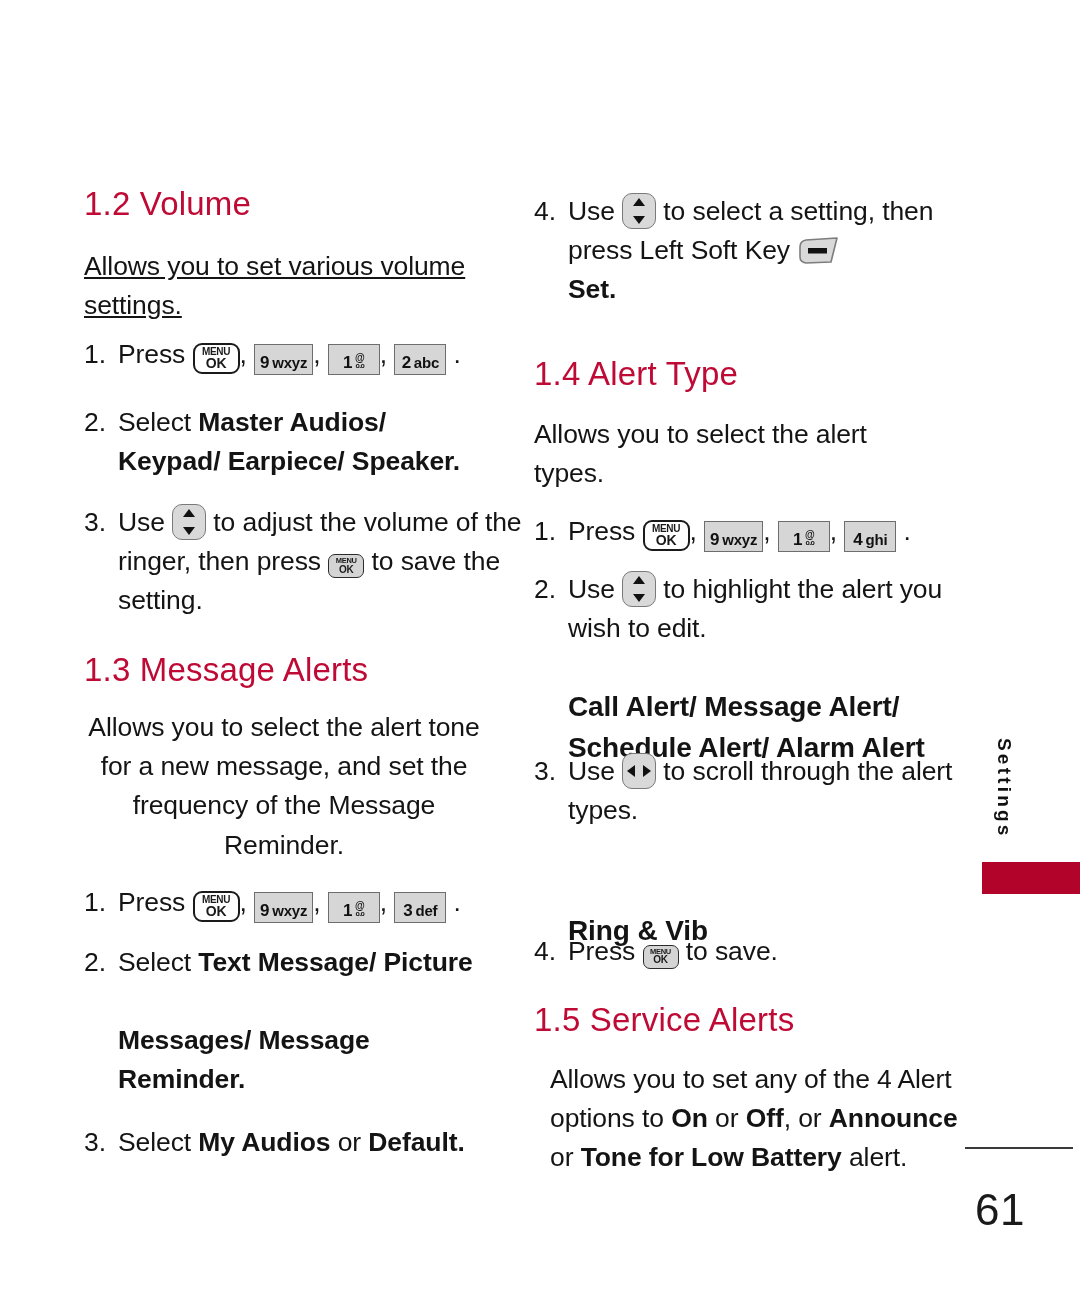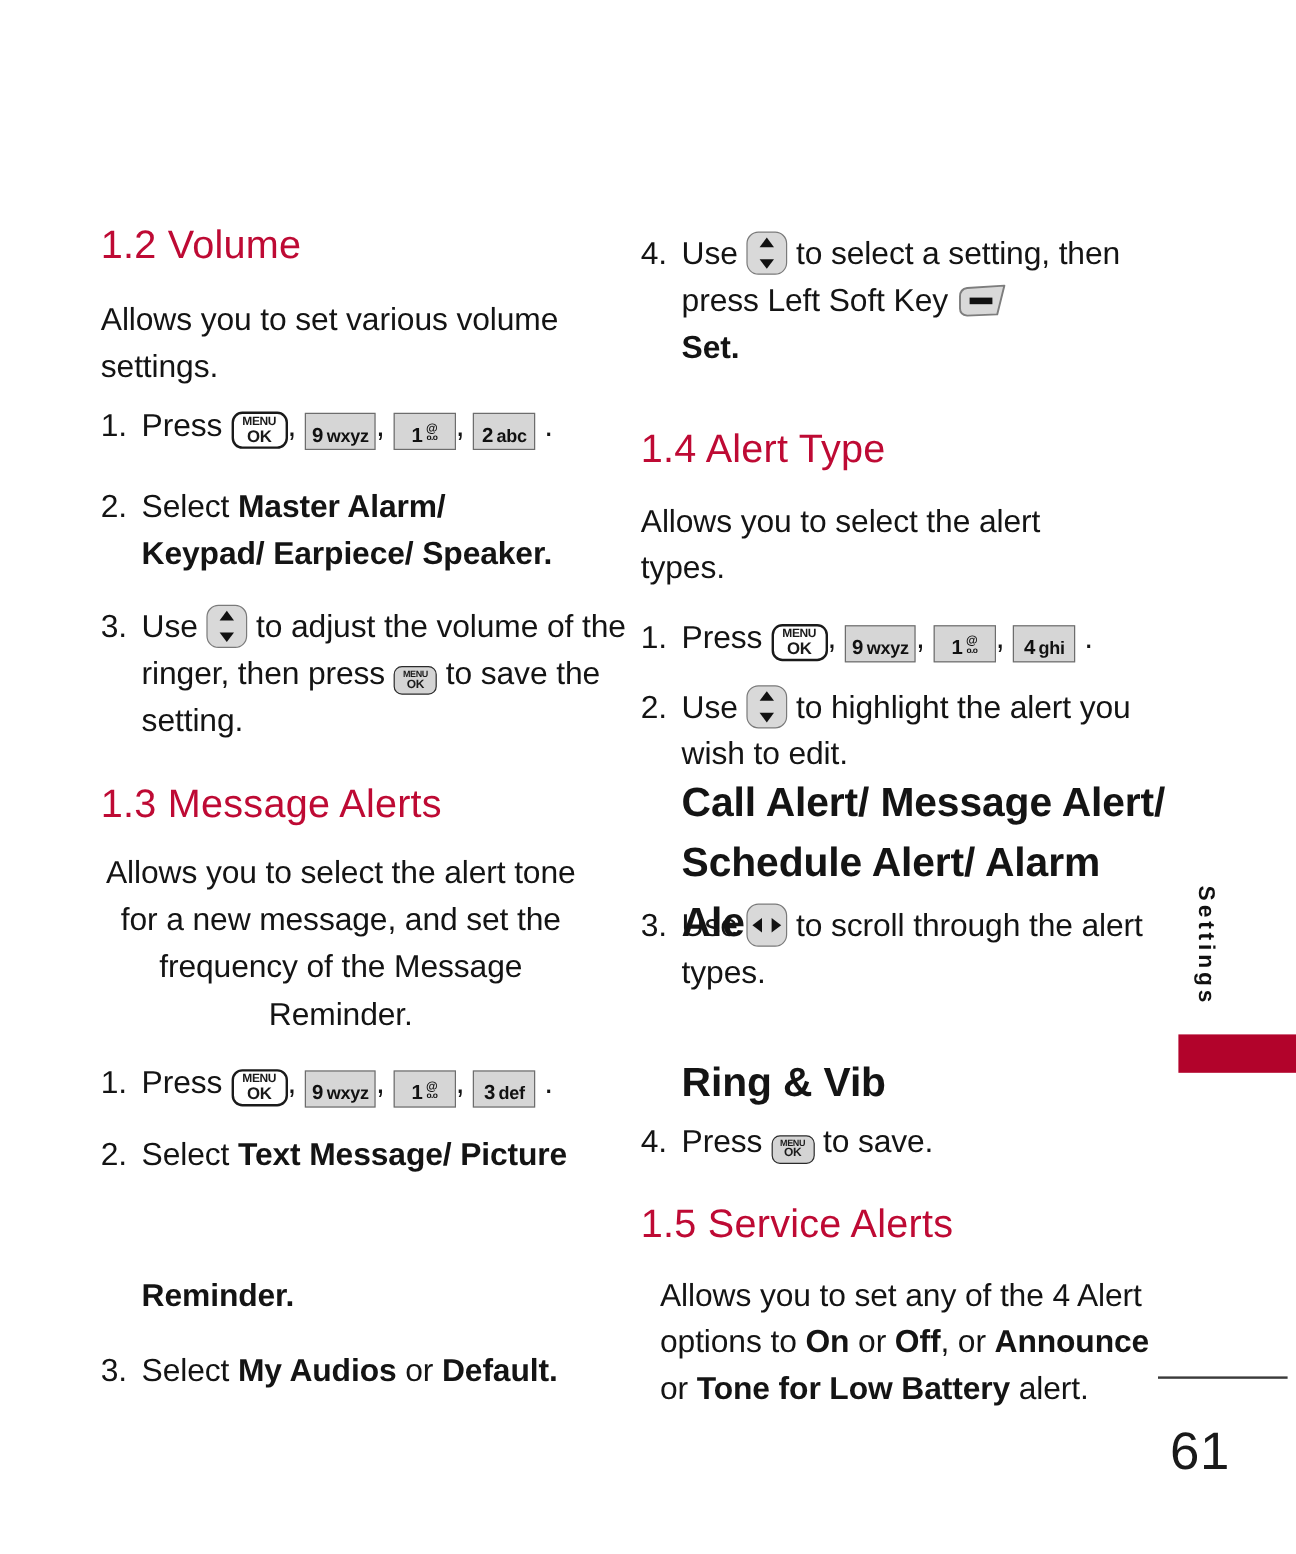--- a/index.html
+++ b/index.html
@@ -58,25 +58,26 @@
   }
   .step .num {
     position: absolute;
     left: 0;
     top: 0;
   }
   .step b, .bold {
     font-weight: bold;
   }
   .sub-bold {
-    font-size: 34px;
+    font-size: 28px;
     line-height: 1.47;
     font-weight: bold;
     letter-spacing: -0.1px;
     padding-left: 34px;
+    margin-top: 41px;
   }
 
   
   .key {
     display: inline-block;
     vertical-align: -5px;
     box-sizing: border-box;
   }
 
   
@@ -258,21 +259,21 @@
 </style>
 </head>
 <body>
 
 <div class="page">
 
   <div class="col col-left">
 
     <h2 class="h-sec" style="position:absolute; top:186px; left:0;">1.2 Volume</h2>
 
-    <p class="para" style="position:absolute; top:247px; left:0; width:400px;">Allows you to set various volume settings.</p>
+    <p class="para" style="position:absolute; top:247px; left:0; width:400px;text-decoration:underline;">Allows you to set various volume settings.</p>
 
     <div class="step" style="position:absolute; top:335px; left:0; width:410px;">
       <span class="num">1.</span>
       <span>Press</span>
       <span class="key key-menuok">
         <span class="l1">MENU</span>
         <span class="l2">OK</span>
       </span><span>,</span>
       <span class="key key-num">
         <span class="dig">9</span><span class="sub">wxyz</span>
@@ -281,21 +282,21 @@
         <span class="dig">1</span><span class="stack"><span class="t">@</span><span class="b">o.o</span></span>
       </span><span>,</span>
       <span class="key key-num">
         <span class="dig">2</span><span class="sub">abc</span>
       </span>
       <span>.</span>
     </div>
 
     <div class="step" style="position:absolute; top:403px; left:0; width:410px;">
       <span class="num">2.</span>
-      <span>Select </span><b>Master Alarm/</b><br>
+      <span>Select </span><b>Master Audios/</b><br>
       <b>Keypad/ Earpiece/ Speaker</b><b>.</b>
     </div>
 
     <div class="step" style="position:absolute; top:503px; left:0; width:412px;">
       <span class="num">3.</span>
       <span>Use </span><span class="key key-nav vert"><i class="tri up"></i><i class="tri down"></i></span><span> to adjust the volume of the ringer, then press </span><span class="key key-menuok-sm"><span class="l1">MENU</span><span class="l2">OK</span></span><span> to save the setting.</span>
     </div>
 
     <h2 class="h-sec" style="position:absolute; top:652px; left:0;">1.3 Message Alerts</h2>
 
@@ -317,21 +318,21 @@
       <span class="key key-num">
         <span class="dig">3</span><span class="sub">def</span>
       </span>
       <span>.</span>
     </div>
 
     <div class="step" style="position:absolute; top:943px; left:0; width:412px;">
       <span class="num">2.</span>
       <span>Select </span><b>Text Message/ Picture</b><br>
       <br>
-      <br>
+      <b>Messages/ Message</b><br>
       <b>Reminder</b><b>.</b>
     </div>
 
     <div class="step" style="position:absolute; top:1123px; left:0; width:412px;">
       <span class="num">3.</span>
       <span>Select </span><b>My Audios</b><span> or </span><b>Default</b><b>.</b>
     </div>
   </div>
 
   <div class="col col-right">

